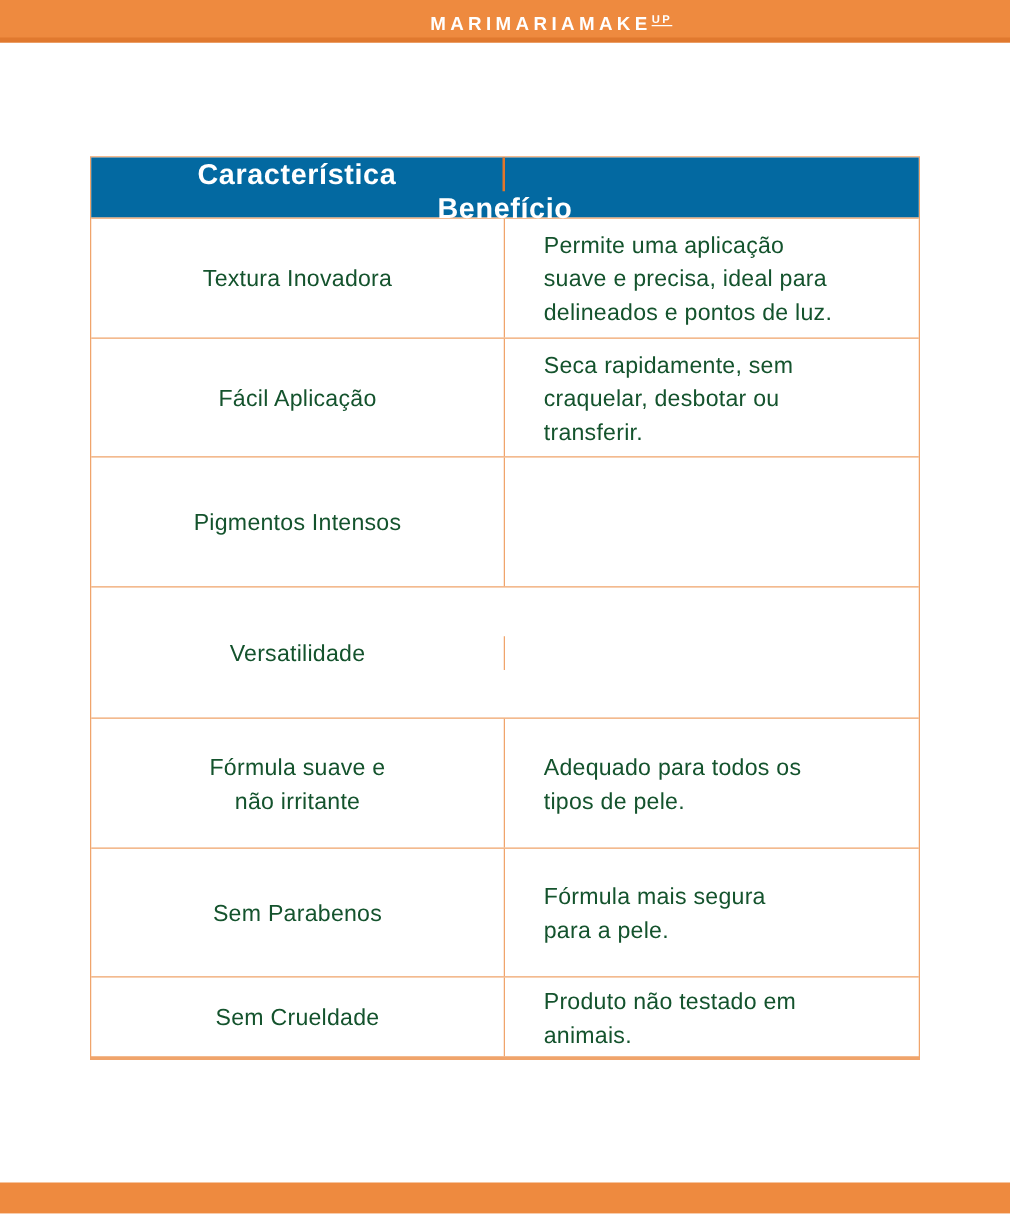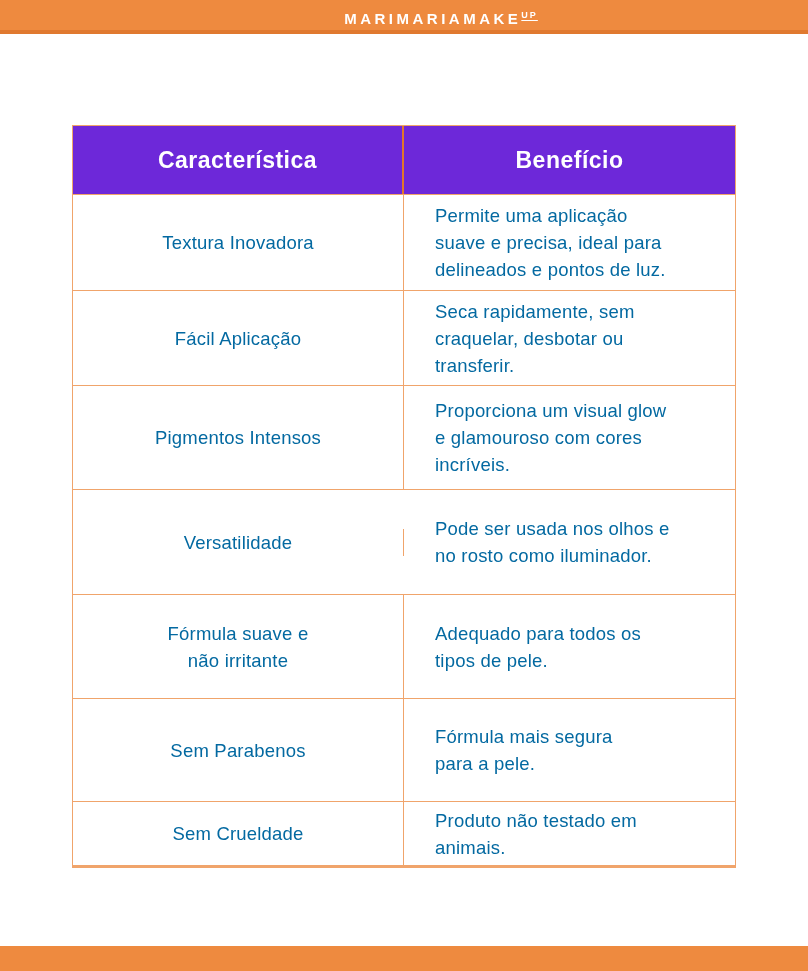--- a/index.html
+++ b/index.html
@@ -23,29 +23,29 @@
     position:absolute;left:72px;top:125px;width:664px;box-sizing:border-box;
     border:1.5px solid #F0A46B;border-bottom-width:3px;
   }
   .row{display:flex;width:100%;box-sizing:border-box;}
   .cell{box-sizing:border-box;display:flex;align-items:center;}
   .cell.left{
     width:331px;justify-content:center;text-align:center;
     border-right:1.5px solid #F0A46B;
   }
   .cell.right{flex:1;justify-content:flex-start;padding-left:31px;padding-right:8px;text-align:left;}
-  .row.head{height:68px;background:#6d28d9;}
+  .row.head{height:48px;background:#0369a1;flex-direction:column;}
   .row.head .cell{color:#ffffff;font-weight:bold;font-size:23px;letter-spacing:0.5px;justify-content:center;padding:0;}
   .row.head .cell.left{border-right:2px solid #E2762B;}
   .row.body{border-top:1.5px solid #F0A46B;}
   .row.body:first-of-type{border-top:none;}
   .row.r1{height:96px;}.row.r2{height:95px;}.row.r3{height:104px;}
   .row.r4{height:105px;align-items:center;}.row.r5{height:104px;justify-content:flex-end;}.row.r6{height:103px;}.row.r7{height:64px;}
   .txt{
-    color:#0369a1;font-size:18.5px;line-height:27px;letter-spacing:0.2px;
+    color:#14532d;font-size:18.5px;line-height:27px;letter-spacing:0.2px;
     white-space:pre-line;
   }
   
   .bottombar{position:absolute;left:0;bottom:0;width:808px;height:25px;background:#EE8A3F;}
 </style>
 </head>
 <body>
 
 <div class="page">
 
@@ -80,34 +80,25 @@
           <span class="txt">Seca rapidamente, sem
 craquelar, desbotar ou
 transferir.</span>
         </div>
     </div>
 
     <div class="row body r3">
       <div class="cell left">
           <span class="txt">Pigmentos Intensos</span>
         </div>
-      <div class="cell right">
-          <span class="txt">Proporciona um visual glow
-e glamouroso com cores
-incríveis.</span>
-        </div>
     </div>
 
     <div class="row body r4">
       <div class="cell left">
           <span class="txt">Versatilidade</span>
-        </div>
-      <div class="cell right">
-          <span class="txt">Pode ser usada nos olhos e
-no rosto como iluminador.</span>
         </div>
     </div>
 
     <div class="row body r5">
       <div class="cell left">
           <span class="txt">Fórmula suave e
 não irritante</span>
         </div>
       <div class="cell right">
           <span class="txt">Adequado para todos os

